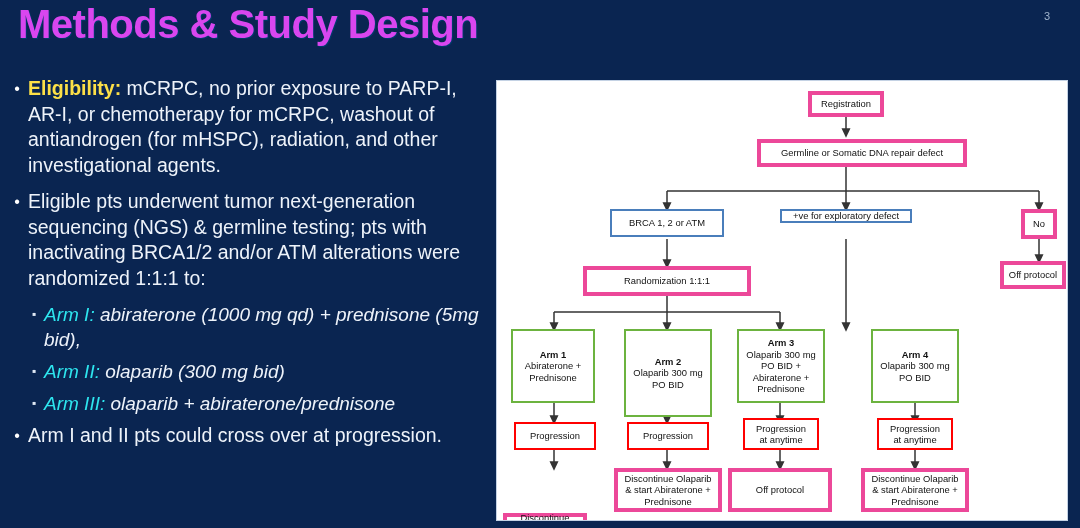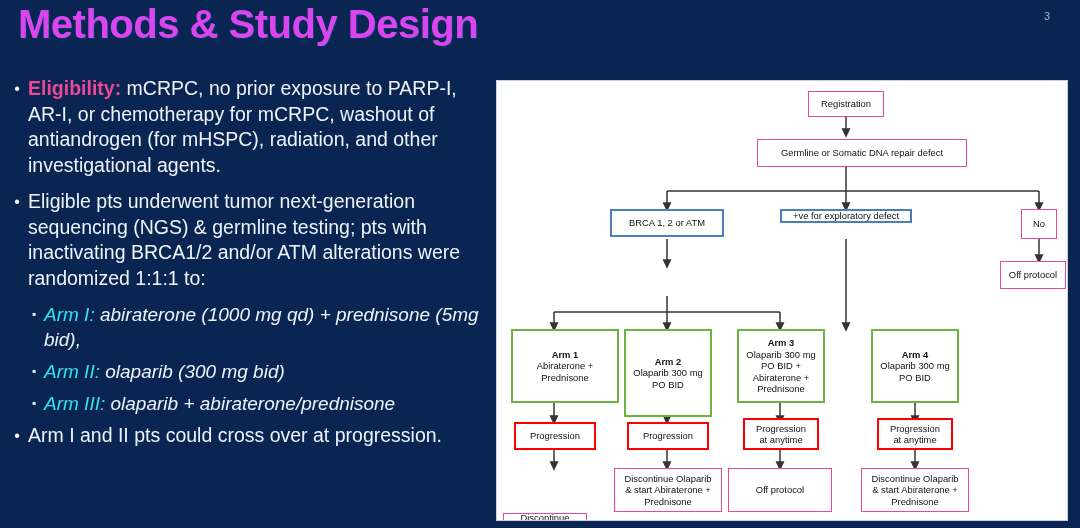--- a/index.html
+++ b/index.html
@@ -29,21 +29,21 @@
   }
   .b-row{display:flex;align-items:flex-start;margin-bottom:11px;}
   .b-mark{
     flex:0 0 auto;width:22px;text-align:center;
     font-size:16px;line-height:25px;color:#ffffff;
   }
   .b-text{
     flex:1 1 auto;font-size:19.5px;line-height:25.5px;
     color:#eef3fa;
   }
-  .b-lead{color:#ec4899;font-weight:bold;}
+  .b-lead{color:#fde047;font-weight:bold;}
   .sub-list{margin:4px 0 0 0;padding:0;}
   .s-row{display:flex;align-items:flex-start;margin-bottom:7px;}
   .s-mark{
     flex:0 0 auto;width:30px;text-align:right;padding-right:8px;
     color:#dfe8f4;font-size:12px;line-height:25px;
   }
   .s-text{flex:1 1 auto;font-size:19px;line-height:25px;color:#eef3fa;font-style:italic;}
   .s-lead{color:#2ee6ef;}
   
   #flow-panel{
@@ -59,21 +59,21 @@
     position:absolute;box-sizing:border-box;
     background:#ffffff;
     display:flex;align-items:center;justify-content:center;
     text-align:center;
     font-size:9.4px;line-height:11.4px;
     color:#111111;
     padding:1px 2px;
     font-family:"Liberation Sans", sans-serif;
   }
   .node .ttl{font-weight:bold;display:block;}
-  .n-orange{border:1px solid #ec4899;}
+  .n-orange{border:4px solid #ec4899;}
   .n-blue{border:2px solid #4a7ebb;}
   .n-green{border:2px solid #6cb33f;}
   .n-red{border:2px solid #ff0000;}
 </style>
 </head>
 <body>
 
 <div id="slide-title">Methods &amp; Study Design</div>
 <div id="page-number">3</div>
 
@@ -169,22 +169,25 @@
   </div>
 
   <div class="node n-orange" style="left:524px;top:128px;width:36px;height:30px;">
     <span>No</span>
   </div>
 
   <div class="node n-orange" style="left:503px;top:180px;width:66px;height:28px;">
     <span>Off protocol</span>
   </div>
 
-
-  <div class="node n-green" style="left:14px;top:248px;width:108px;height:74px;">
+  <div class="node n-orange" style="left:86px;top:185px;width:168px;height:30px;">
+    <span>Randomization 1:1:1</span>
+  </div>
+
+  <div class="node n-green" style="left:14px;top:248px;width:84px;height:74px;">
     <div><span class="ttl">Arm 1</span><span class="bd" style="white-space:pre-line;">Abiraterone +
 Prednisone</span></div>
   </div>
 
   <div class="node n-green" style="left:127px;top:248px;width:88px;height:88px;">
     <div><span class="ttl">Arm 2</span><span class="bd" style="white-space:pre-line;">Olaparib 300 mg
 PO BID</span></div>
   </div>
 
   <div class="node n-green" style="left:240px;top:248px;width:88px;height:74px;">

